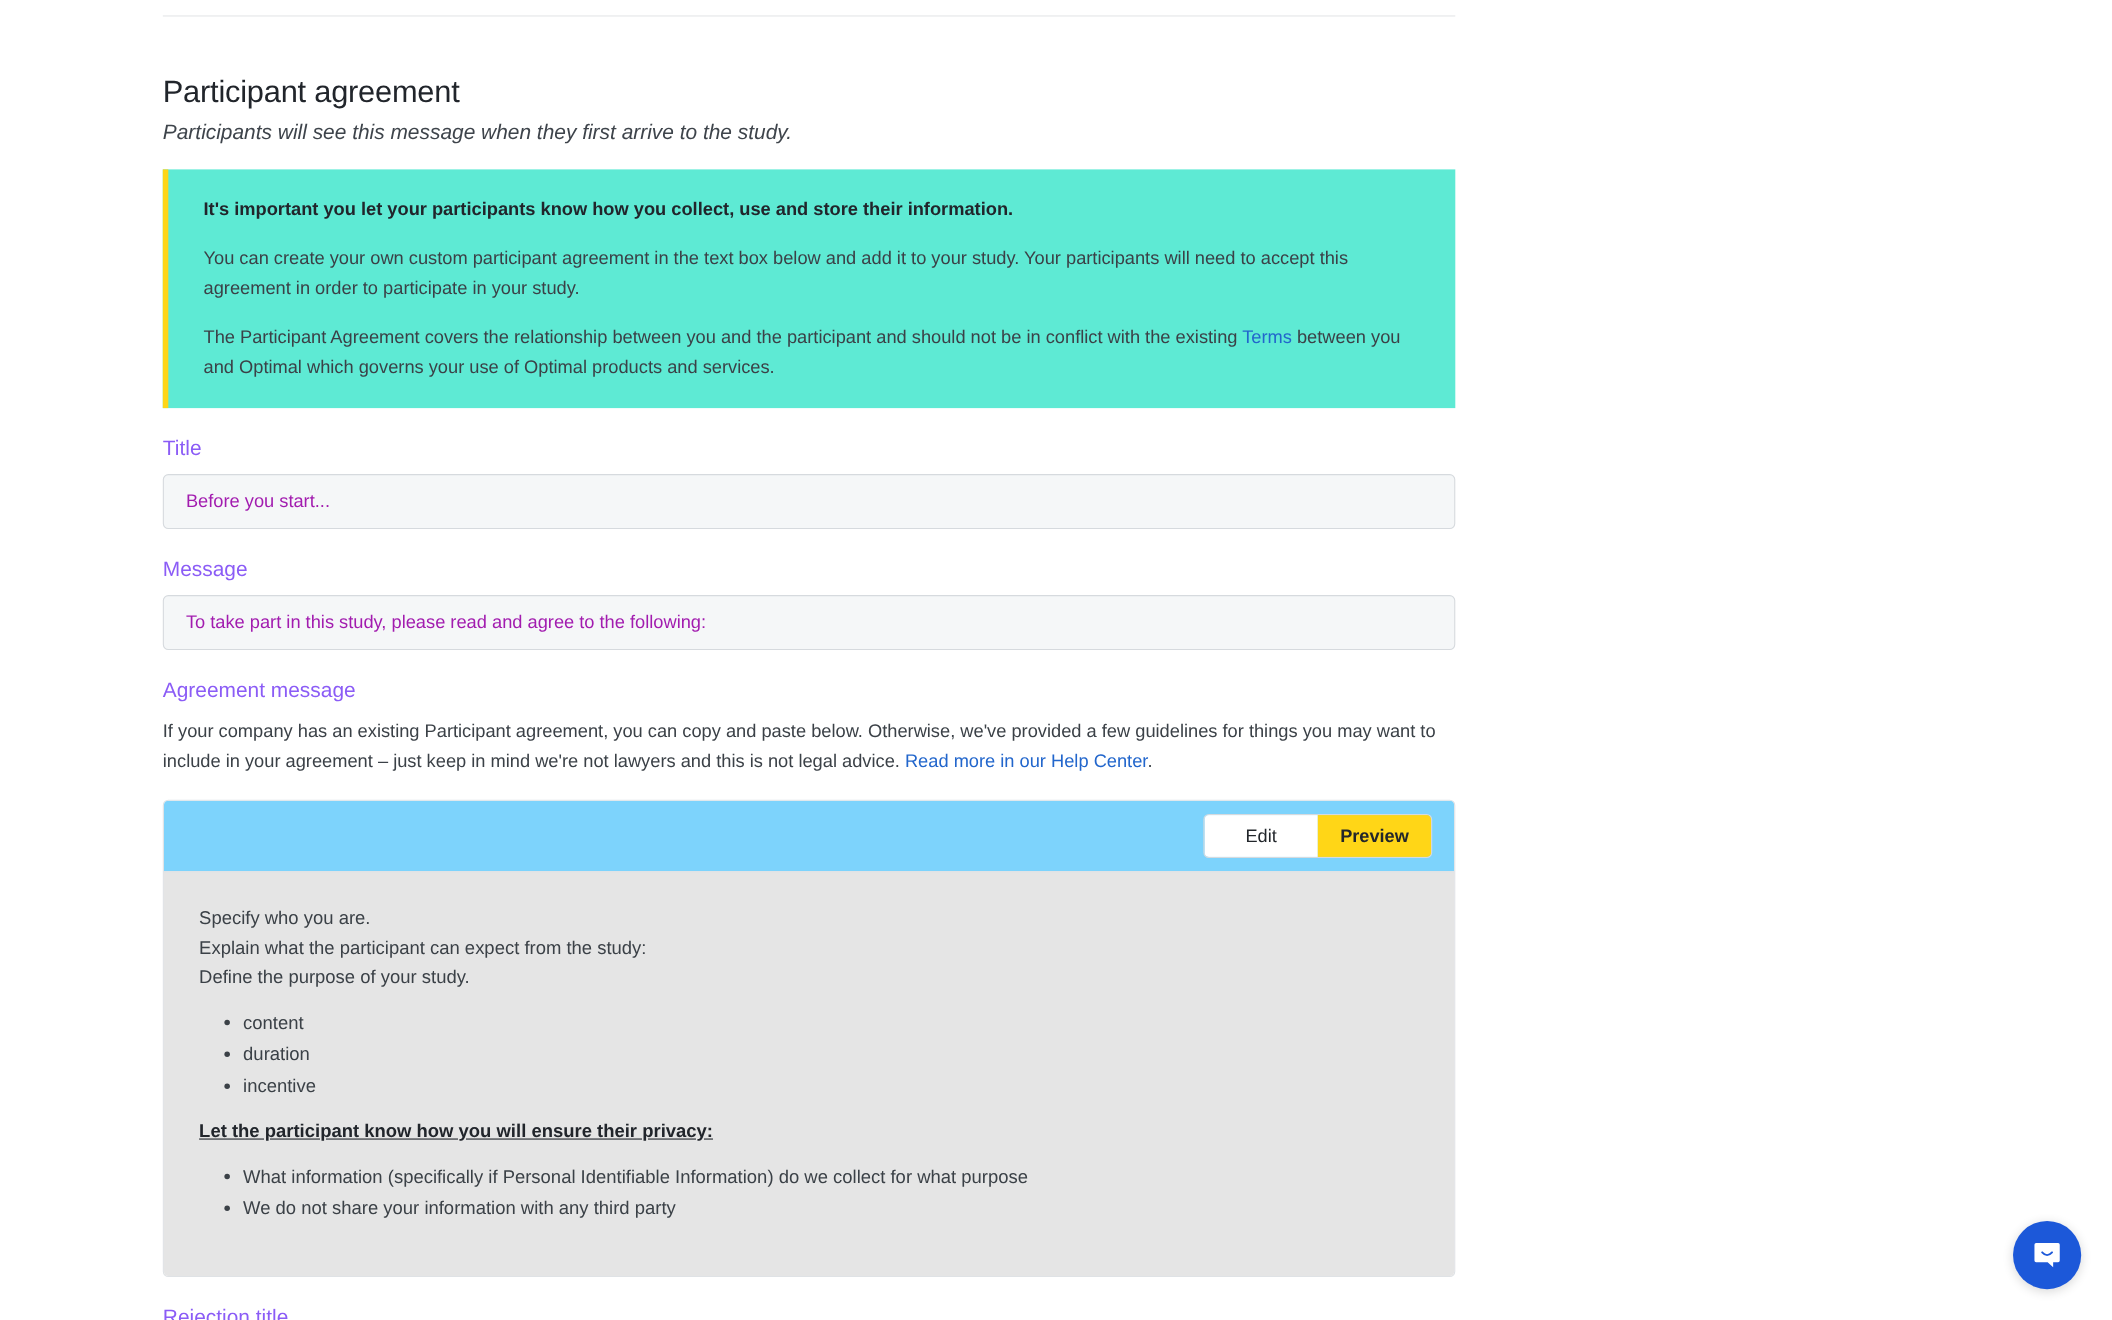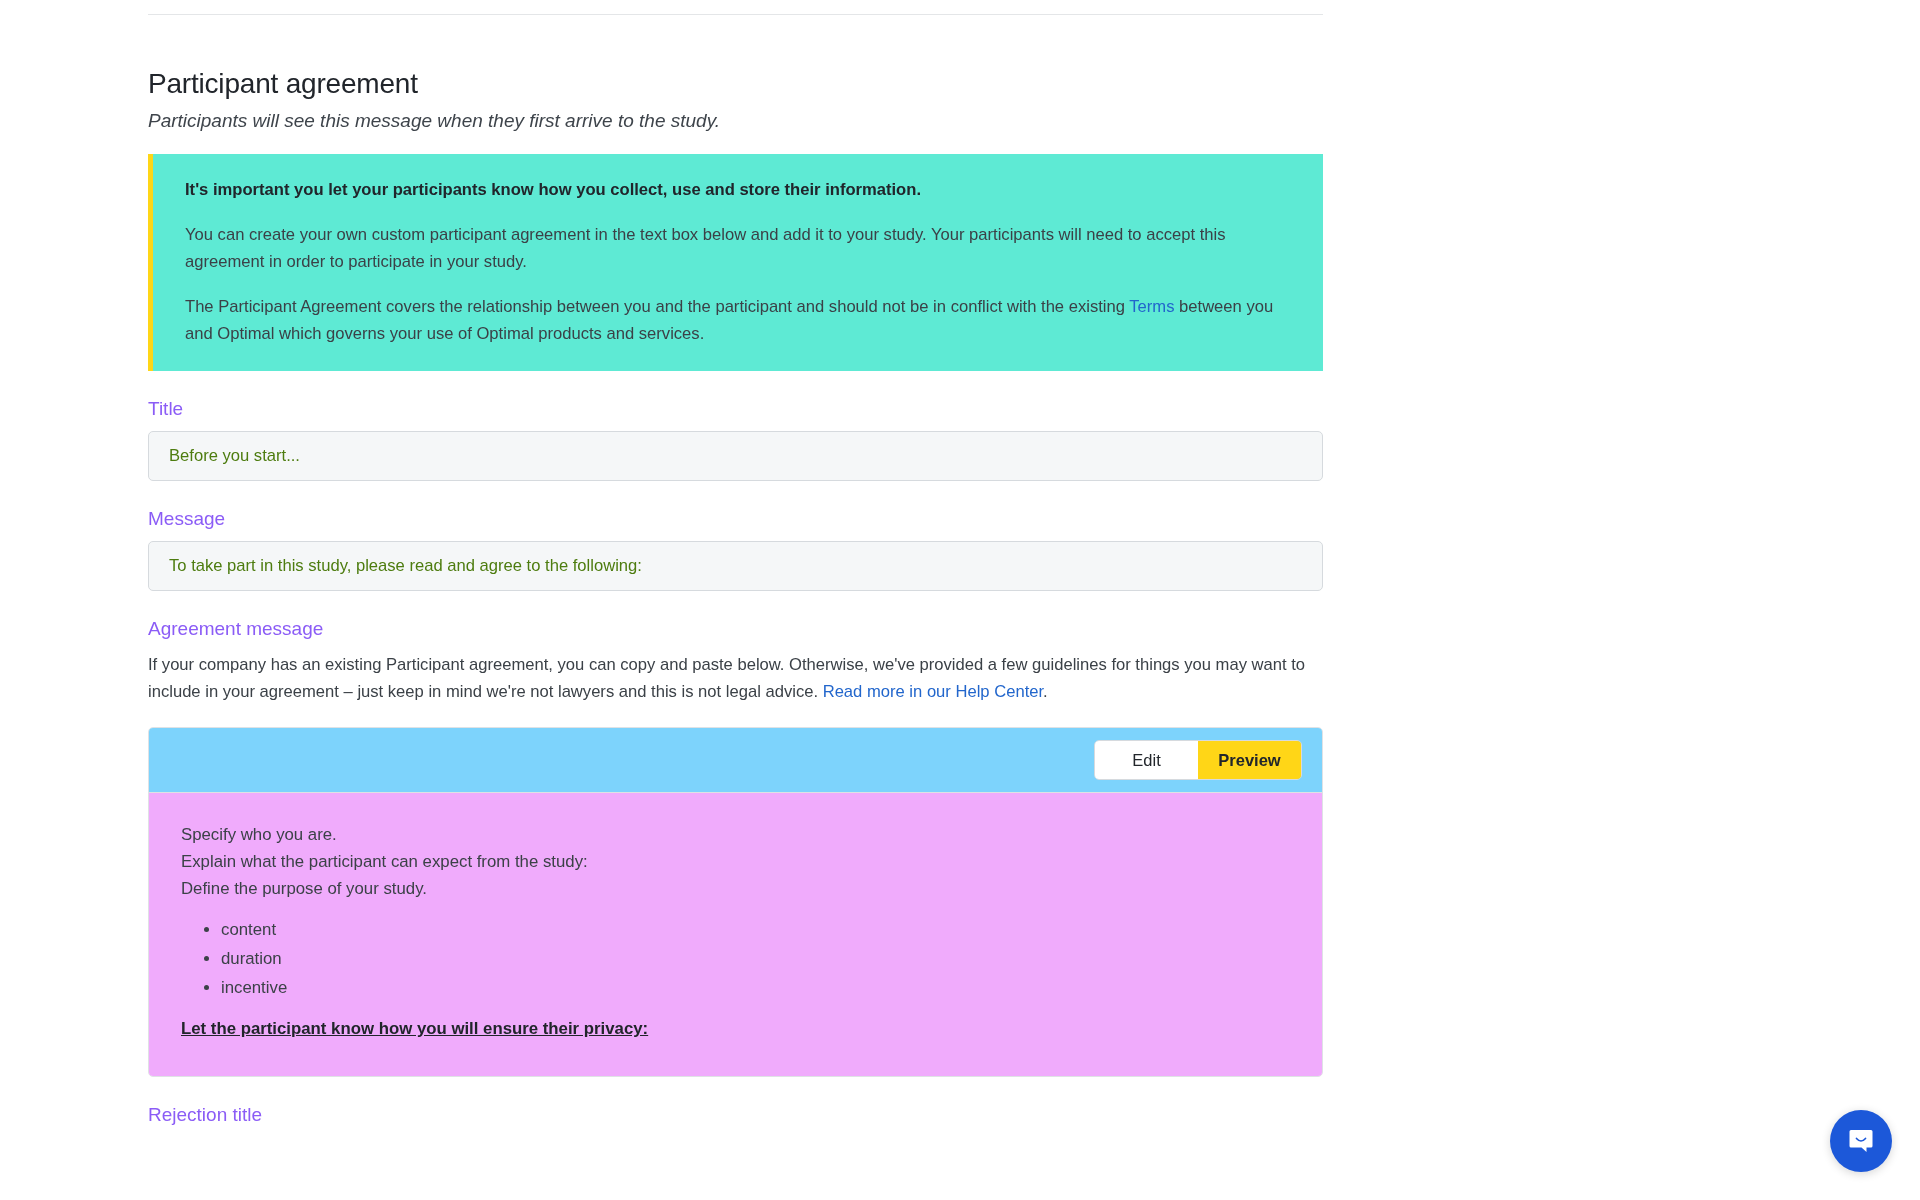--- a/index.html
+++ b/index.html
@@ -76,21 +76,21 @@
   .text-input {
     width: 100%;
     height: 50px;
     background: #f5f7f8;
     border: 1px solid #d6dade;
     border-radius: 5px;
     display: flex;
     align-items: center;
     padding: 0 20px;
     font-size: 16.6px;
-    color: #4d7c0f;
+    color: #a21caf;
   }
   .help-text {
     font-size: 16.6px;
     line-height: 27px;
     color: #3b4147;
     margin-top: 6px;
     margin-bottom: 0;
     max-width: 1175px;
   }
   .editor {
@@ -127,21 +127,21 @@
     cursor: pointer;
     padding: 0 16px;
   }
   .toggle-btn.active {
     background: #ffd617;
     font-weight: 700;
   }
   .editor-body {
     border-top: 1px solid #dfe2e5;
     padding: 28px 32px 34px 32px;
-    background: #f0abfc;
+    background: #e5e5e5;
   }
   .editor-body p {
     font-size: 16.8px;
     line-height: 27px;
     color: #3b4147;
   }
   .editor-body p.bold { font-weight: 700; color: #21252b; text-decoration: underline; }
   .editor-body ul {
     margin: 14px 0 14px 0;
     padding-left: 40px;
@@ -204,20 +204,24 @@
       <div class="editor-body">
         <p>Specify who you are.</p>
         <p>Explain what the participant can expect from the study:</p>
         <p>Define the purpose of your study.</p>
         <ul>
           <li>content</li>
           <li>duration</li>
           <li>incentive</li>
         </ul>
         <p class="bold">Let the participant know how you will ensure their privacy:</p>
+        <ul>
+          <li>What information (specifically if Personal Identifiable Information) do we collect for what purpose</li>
+          <li>We do not share your information with any third party</li>
+        </ul>
       </div>
     </div>
 
     <div class="field-label">Rejection title</div>
 
   </div>
 
   <div class="chat-launcher">
     <svg width="30" height="30" viewBox="0 0 30 30">
       <path d="M5 4 H25 A1.5 1.5 0 0 1 26.5 5.5 V20 A1.5 1.5 0 0 1 25 21.5 H20.5 V26 L15.5 21.5 H5 A1.5 1.5 0 0 1 3.5 20 V5.5 A1.5 1.5 0 0 1 5 4 Z" fill="#ffffff"></path>

